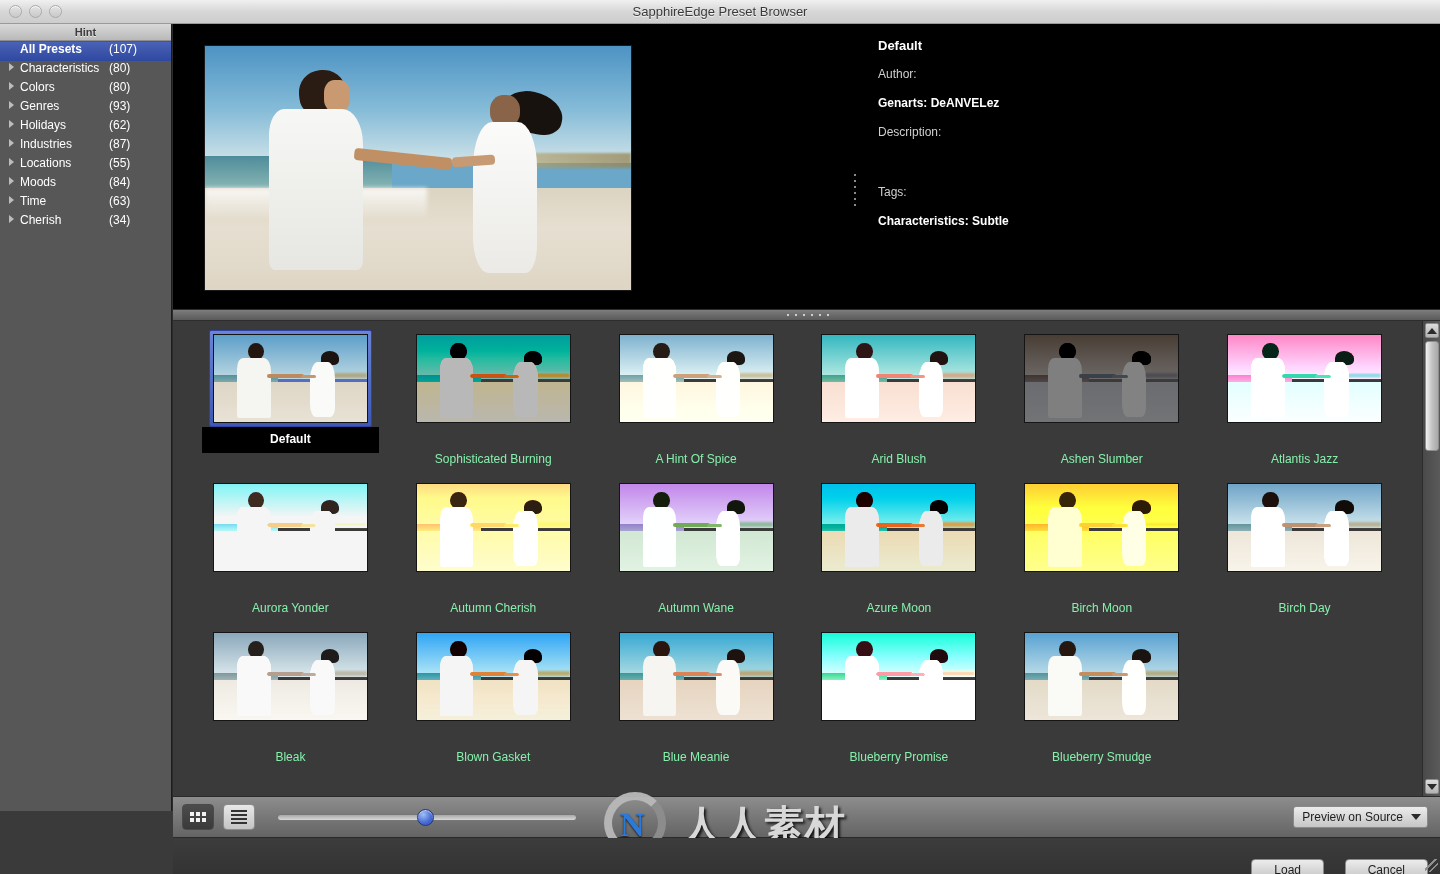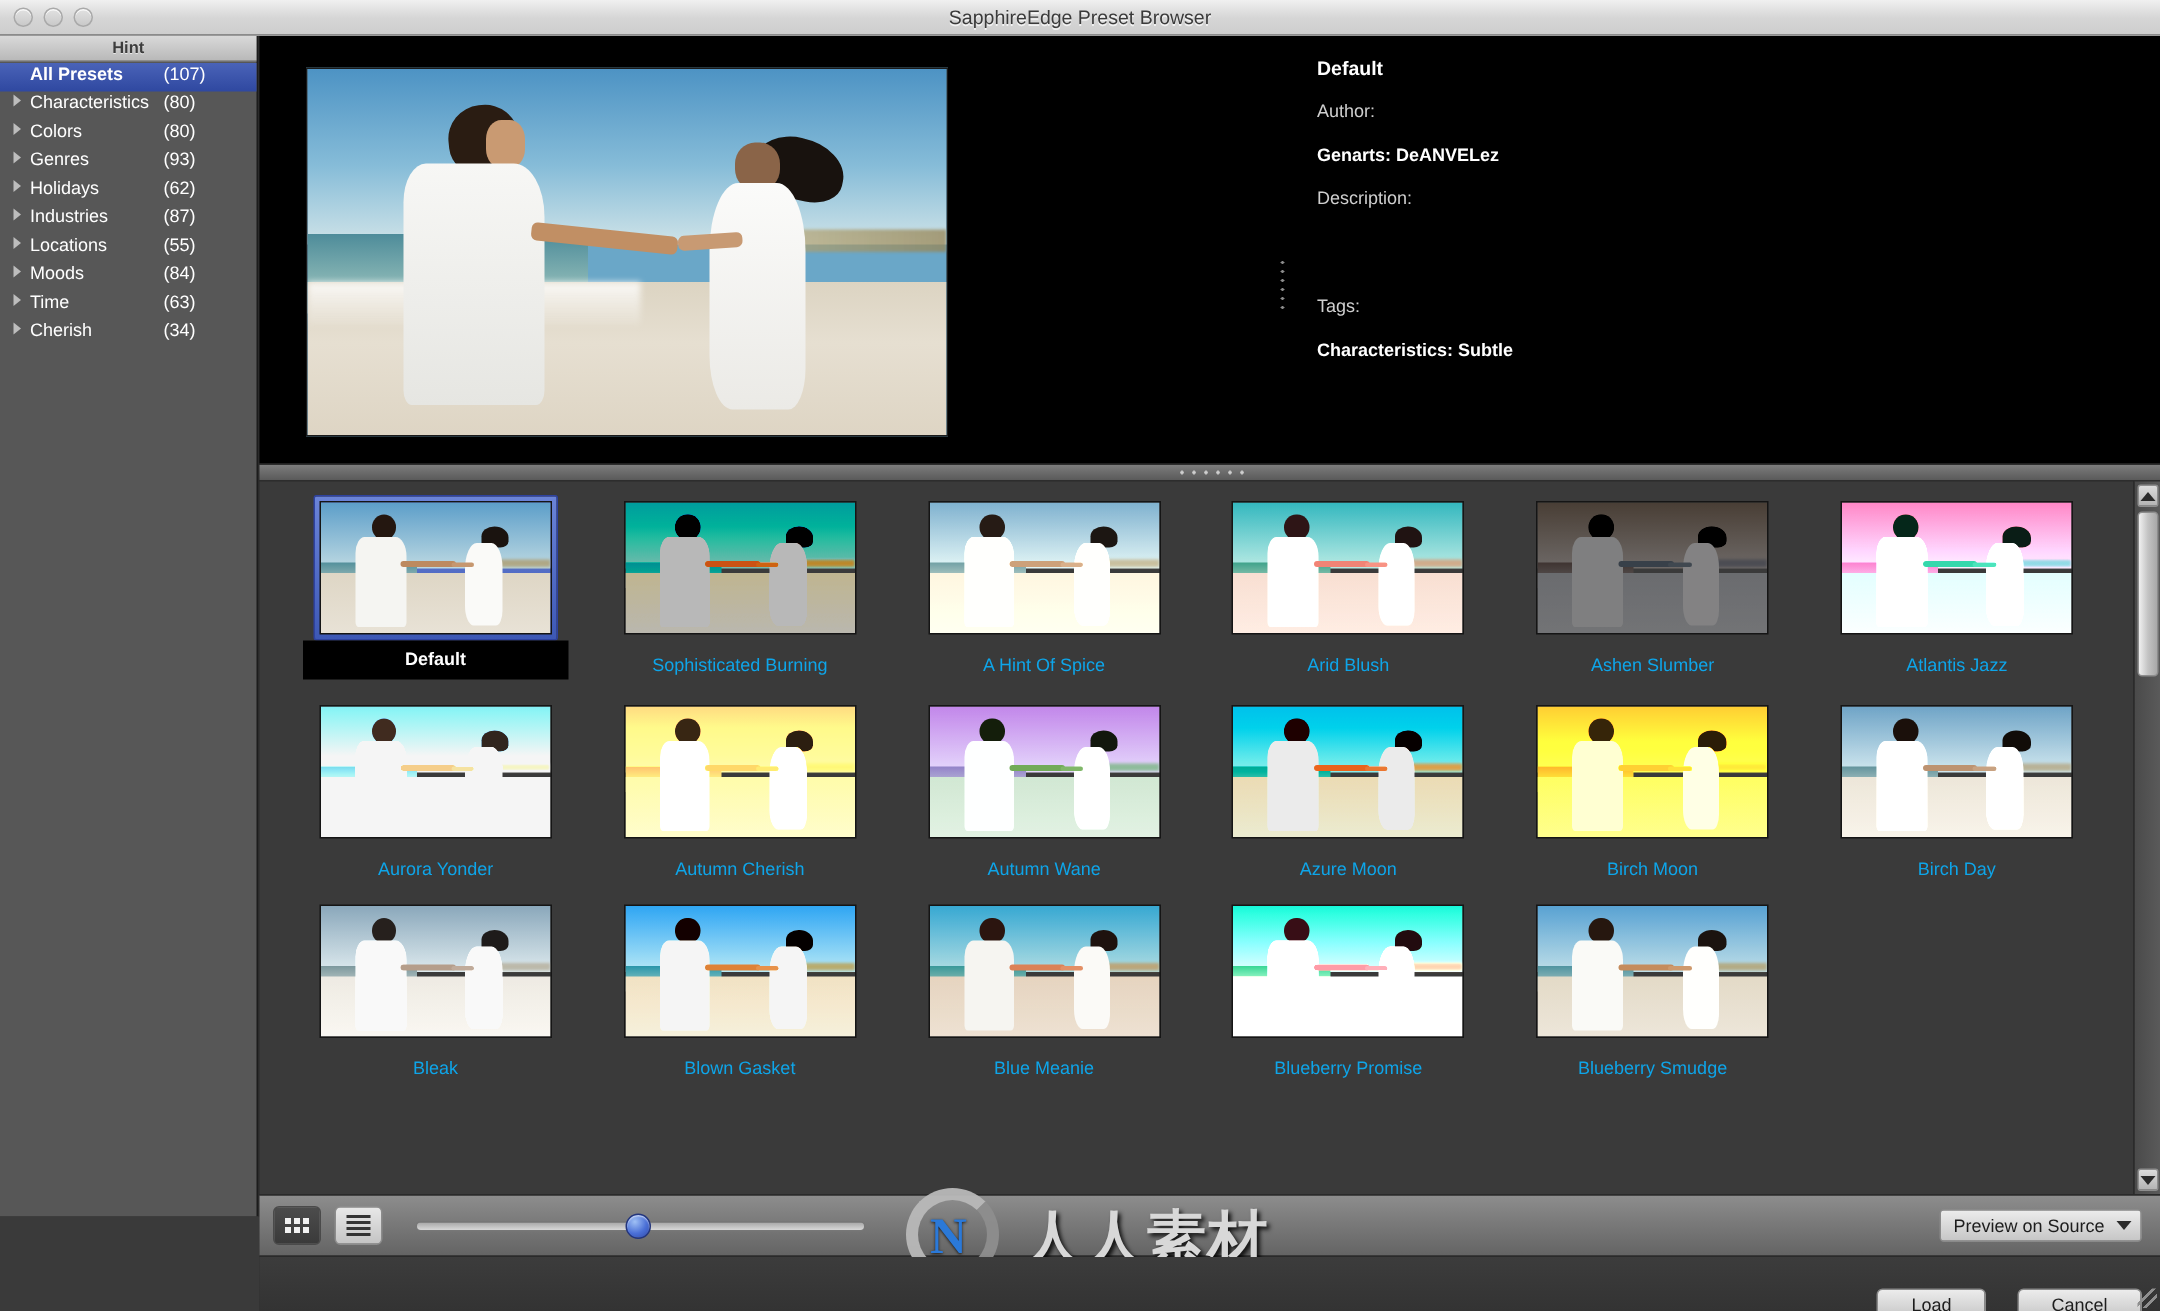--- a/index.html
+++ b/index.html
@@ -148,21 +148,21 @@
   }
   .info-title { font-size:13px; font-weight:bold; margin-bottom:14px; }
   .info-row { font-size:12px; margin-bottom:15px; color:#cfcfcf; }
   .info-row.strong { color:#ffffff; font-weight:bold; }
   .info-grip {
     position:absolute; left:680px; top:148px;
     width:4px; height:36px;
     background-image: radial-gradient(circle, #8a8a8a 1px, transparent 1.2px);
     background-size: 4px 6px;
   }
-  .tags-label { margin-top:58px; }
+  .tags-label { margin-top:46px; }
 
   
   .splitter {
     position:absolute; left:173px; top:309px; width:1267px; height:12px;
     background: linear-gradient(to bottom,#7d7d7d 0%,#6b6b6b 50%,#5a5a5a 100%);
     border-top:1px solid #2d2d2d; border-bottom:1px solid #2d2d2d;
     display:flex; align-items:center; justify-content:center;
   }
   .splitter-dots {
     width:46px; height:4px;
@@ -184,21 +184,21 @@
   .cell.selected .thumb-wrap {
     background: linear-gradient(to bottom,#6b84d8,#3d58b5);
     border:1px solid #2e42a0;
     padding:3px;
   }
   .thumb {
     width:155px; height:89px; position:relative; overflow:hidden;
     border:1px solid #151515;
   }
   .cap {
-    font-size:12px; color:#0ea5e9; margin-top:9px; text-align:center;
+    font-size:12px; color:#86efac; margin-top:25px; text-align:center;
     white-space:nowrap;
   }
   .cell.selected .cap {
     background:#000; color:#fff; font-weight:bold;
     width:177px; margin-top:0; padding:5px 0 7px 0;
   }
 
   
   .mini { position:absolute; inset:0; }
   .m-sky   { position:absolute; left:0; top:0; width:100%; height:50%;

